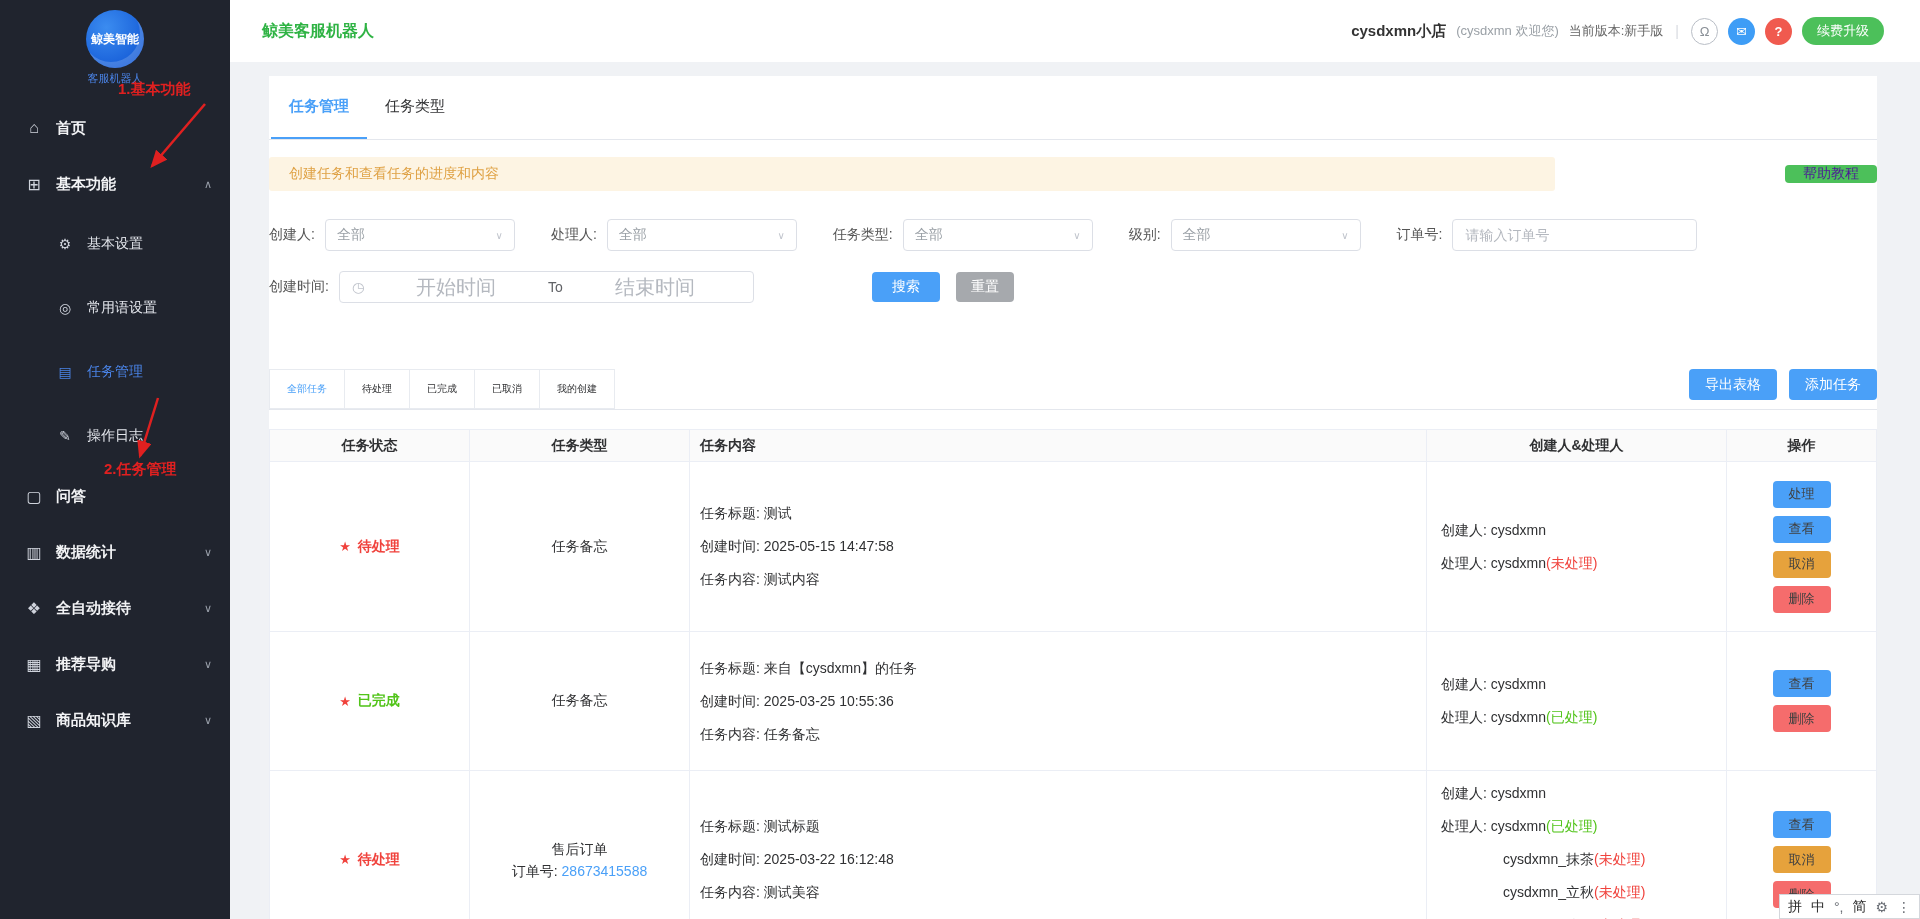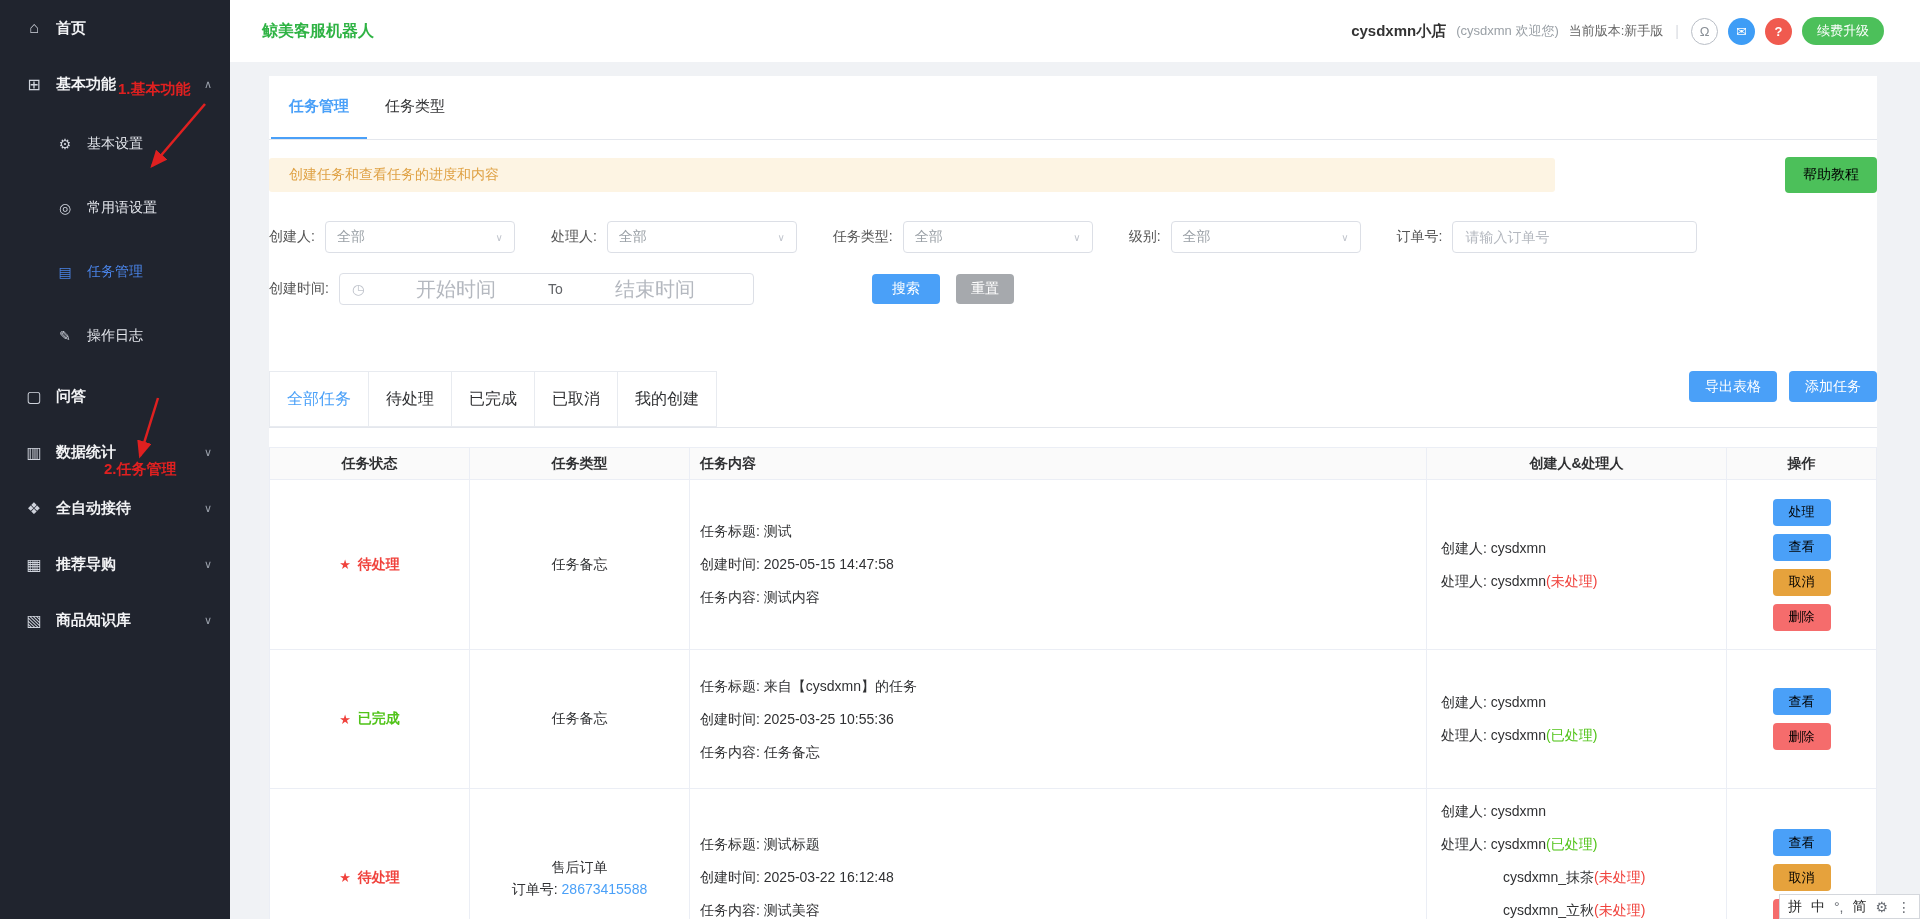--- a/index.html
+++ b/index.html
@@ -41,42 +41,42 @@
 
   .content { height:857px; padding:14px 43px 0 39px; }
   .card { background:#fff; height:843px; overflow:hidden; }
 
   .page-tabs { height:64px; border-bottom:1px solid #e4e7ed; display:flex; padding-left:2px; }
   .ptab { height:100%; display:flex; align-items:center; padding:0 18px; font-size:15px; color:#303133; cursor:pointer; border-bottom:2px solid transparent; }
   .ptab.active { color:var(--blue,#4aa0f8); border-bottom:2px solid var(--blue,#4aa0f8); font-weight:600; }
 
   .banner-row { margin-top:17px; display:flex; justify-content:space-between; align-items:center; }
   .banner { width:1286px; height:34px; background:var(--banner_bg,#fdf4e3); color:var(--banner_fg,#dfa144); display:flex; align-items:center; padding-left:20px; font-size:14px; border-radius:3px; }
-  .help-btn { height:36px; padding:0 18px; background:var(--green_btn,#4cc05a); color:#000000; border:none; border-radius:4px; font-size:14px; cursor:pointer; }
+  .help-btn { height:18px; padding:0 18px; background:var(--green_btn,#4cc05a); color:#4c1d95; border:none; border-radius:4px; font-size:14px; cursor:pointer; }
 
   .filters { margin-top:28px; }
   .frow { display:flex; align-items:center; }
   .frow2 { margin-top:20px; }
   .fgroup { display:flex; align-items:center; margin-right:36px; }
   .flabel { font-size:14px; color:#555; margin-right:10px; white-space:nowrap; }
   .select { width:190px; height:32px; border:1px solid #dcdfe6; border-radius:4px; background:#fff; display:flex; align-items:center; justify-content:space-between; padding:0 11px; cursor:pointer; }
   .select-value { font-size:14px; color:#9aa0a6; }
   .select-arrow { font-size:10px; color:#c0c4cc; }
   .order-input { width:245px; height:32px; border:1px solid #dcdfe6; border-radius:4px; padding:0 12px; font-size:14px; color:#404040; outline:none; font-family:inherit; }
   .order-input::placeholder { color:#b4b8bf; }
   .date-range { width:415px; height:32px; border:1px solid #dcdfe6; border-radius:4px; display:flex; align-items:center; padding:0 12px; gap:6px; cursor:pointer; }
   .clock { color:#c0c4cc; font-size:14px; }
   .date-ph { flex:1; font-size:20px; color:#b4b8bf; text-align:center; }
   .date-to { font-size:14px; color:#606266; }
   .search-btn { margin-left:82px; height:30px; padding:0 20px; background:var(--blue,#4aa0f8); color:#fff; border:none; border-radius:4px; font-size:14px; cursor:pointer; }
   .reset-btn { margin-left:16px; height:30px; padding:0 15px; background:var(--gray_btn,#a6a9ad); color:#fff; border:none; border-radius:4px; font-size:14px; cursor:pointer; }
 
   .ttabs-row { margin-top:66px; display:flex; justify-content:space-between; align-items:flex-start; border-bottom:1px solid #e4e7ed; }
   .ttabs { display:flex; }
-  .ttab { height:56px; padding:0 17px; display:flex; align-items:center; font-size:16px; color:#303133; background:#fff; border:1px solid #e8ebf0; margin-right:-1px; cursor:pointer; }
+  .ttab { height:40px; padding:0 17px; display:flex; align-items:center; font-size:10px; color:#303133; background:#fff; border:1px solid #e8ebf0; margin-right:-1px; cursor:pointer; }
   .ttab.active { color:var(--blue,#4aa0f8); }
   .right-btns { display:flex; gap:12px; padding-bottom:9px; }
   .pbtn { height:31px; padding:0 16px; background:var(--blue,#4aa0f8); color:#fff; border:none; border-radius:4px; font-size:14px; cursor:pointer; }
 
   .task-table { width:100%; border-collapse:collapse; margin-top:19px; table-layout:fixed; }
   .task-table th { height:32px; background:#fafafa; border:1px solid #ebeef5; font-size:14px; color:#303133; font-weight:700; text-align:center; }
   .task-table th.left { text-align:left; padding-left:10px; }
   .task-table td { border:1px solid #ebeef5; font-size:14px; color:#303133; vertical-align:middle; }
   .cell-center { text-align:center; }
   .status-wrap { display:inline-flex; align-items:center; gap:7px; font-weight:600; }
@@ -84,36 +84,42 @@
   .st-red { color:var(--status_red,#f0423c); }
   .st-green { color:var(--status_green,#52c41a); }
   .content-cell { padding:10px 10px; }
   .content-cell .line { line-height:33px; white-space:nowrap; }
   .people-cell { padding:6px 8px 6px 14px; }
   .people-cell .line { line-height:33px; white-space:nowrap; }
   .extra-line { padding-left:62px; }
   .order-link { color:var(--link,#4aa0f8); cursor:pointer; }
   .type-line { line-height:22px; }
   .actions-cell { text-align:center; }
-  .abtn { display:block; margin:8px auto 0; width:58px; height:27px; border:none; border-radius:4px; color:#000000; font-size:13px; cursor:pointer; }
+  .abtn { display:block; margin:8px auto 0; width:58px; height:27px; border:none; border-radius:4px; color:#404040; font-size:13px; cursor:pointer; }
   .abtn:first-child { margin-top:0; }
   .abtn.blue { background:var(--blue,#4aa0f8); }
   .abtn.orange { background:var(--orange,#e6a23c); }
   .abtn.red { background:var(--danger,#f56c6c); }
 
   .ime-bar { position:fixed; right:0; bottom:0; height:25px; background:#fff; border:1px solid #d4d7dc; display:flex; align-items:center; gap:9px; padding:0 8px; font-size:14px; color:#2b2b2b; z-index:20; }
   .ime-bar .ime-it { cursor:pointer; }
   .ime-bar .dim { color:#6b6f76; }
 </style>
 </head>
 <body>
 
 <div class="app">
 
   <aside class="sidebar">
+    <div class="logo-wrap">
+      <div class="logo-circle">
+        <span class="logo-title">鲸美智能</span>
+      </div>
+      <div class="logo-sub">客服机器人</div>
+    </div>
 
     <nav>
       <div class="nav-item">
         <span class="mi">⌂</span>
         <span>首页</span>
       </div>
       <div class="nav-item">
         <span class="mi">⊞</span>
         <span>基本功能</span>
         <span class="chev">∧</span>

